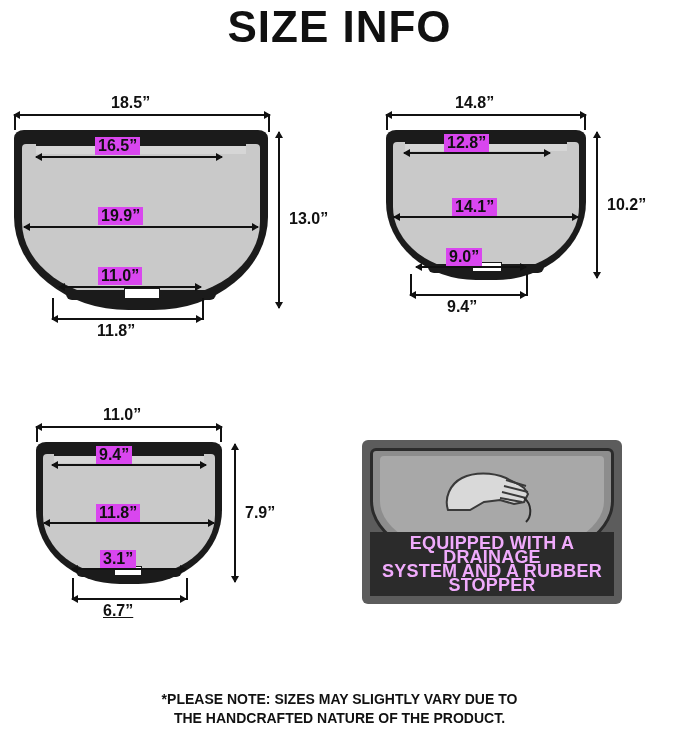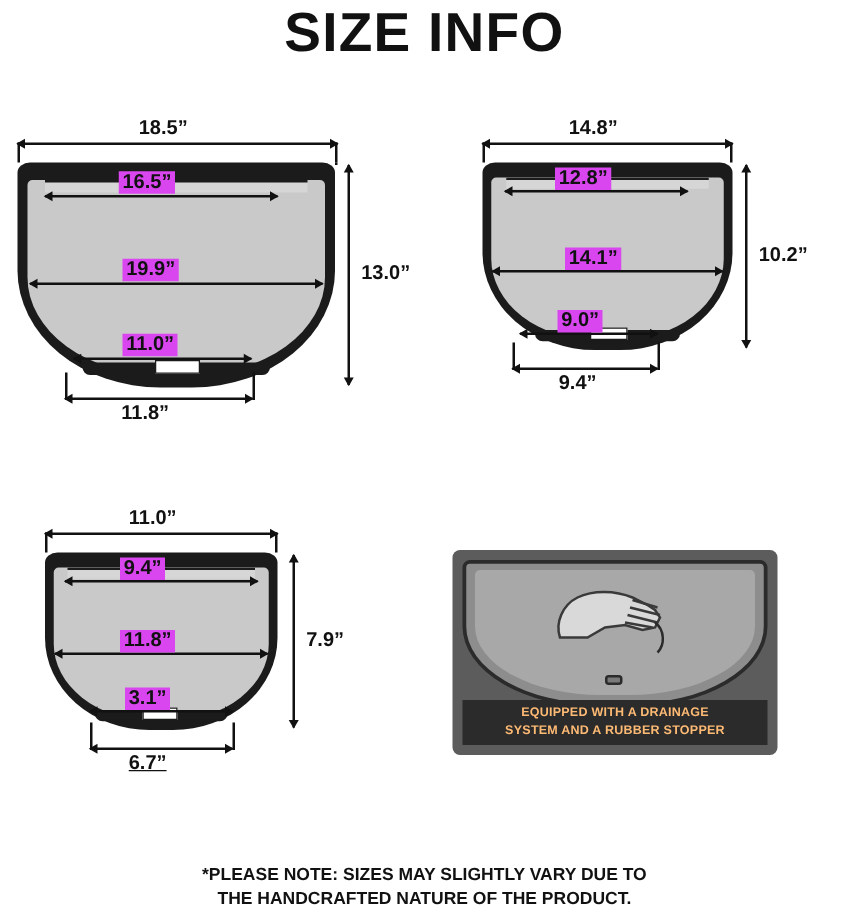--- a/index.html
+++ b/index.html
@@ -139,23 +139,23 @@
     position: absolute;
     background: #a8a8a8;
     border-radius: 4px 4px 45% 45% / 4px 4px 55% 55%;
   }
   .drain-caption {
     position: absolute;
     left: 8px;
     right: 8px;
     bottom: 8px;
     background: #2b2b2b;
-    color: #fdba74;
+    color: #f0abfc;
     text-align: center;
-    font-size: 10px;
+    font-size: 18px;
     font-weight: bold;
     line-height: 14px;
     padding: 4px 2px;
     letter-spacing: 0.2px;
     font-family: "Liberation Sans", sans-serif;
   }
   .stopper {
     position: absolute;
     width: 14px; height: 8px;
     background: #7a7a7a;

